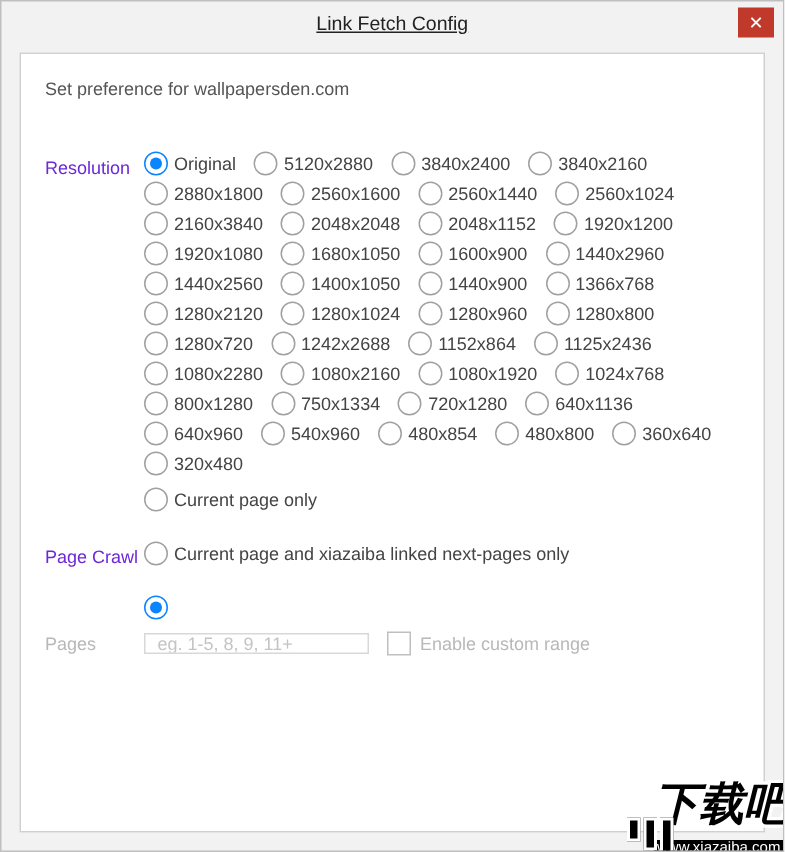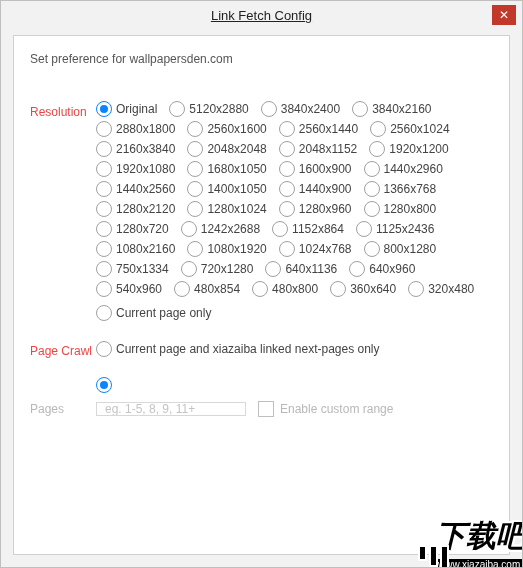--- a/index.html
+++ b/index.html
@@ -57,21 +57,21 @@
     margin-bottom: 35px;
   }
   .section {
     display: flex;
     align-items: flex-start;
     margin-bottom: 8px;
   }
   .section-label {
     width: 66px;
     flex: 0 0 66px;
-    color: #ef4444;
+    color: #6d28d9;
     padding-top: 4px;
   }
   .options {
     flex: 1;
     display: flex;
     flex-wrap: wrap;
     gap: 4px 12px;
   }
   .opt {
     display: inline-flex;
@@ -307,20 +307,24 @@
           <label class="opt">
             <span class="radio"></span>
             <span>1152x864</span>
           </label>
           <label class="opt">
             <span class="radio"></span>
             <span>1125x2436</span>
           </label>
           <label class="opt">
             <span class="radio"></span>
+            <span>1080x2280</span>
+          </label>
+          <label class="opt">
+            <span class="radio"></span>
             <span>1080x2160</span>
           </label>
           <label class="opt">
             <span class="radio"></span>
             <span>1080x1920</span>
           </label>
           <label class="opt">
             <span class="radio"></span>
             <span>1024x768</span>
           </label>

